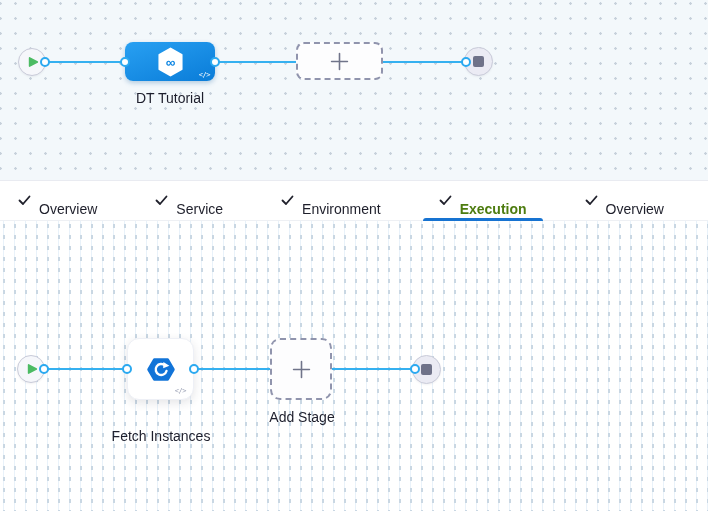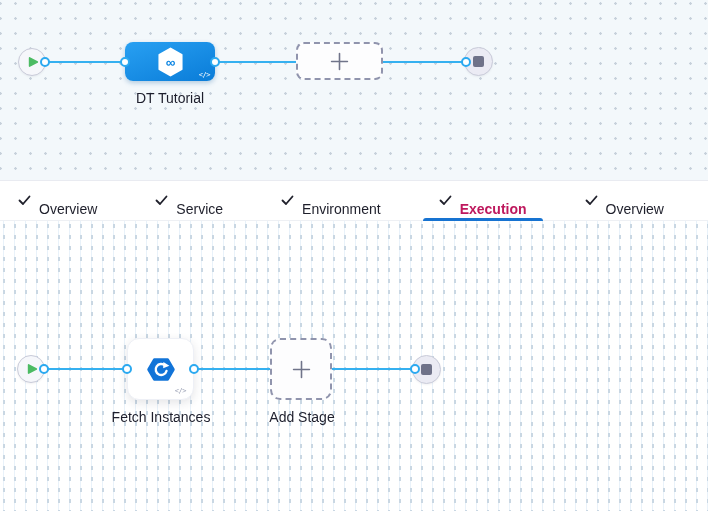--- a/index.html
+++ b/index.html
@@ -31,21 +31,21 @@
     position:absolute; left:0; top:180px; width:708px; height:41px;
     box-sizing:border-box; background:#fff;
     border-top:1px solid #e9ebf1; border-bottom:1px solid #eef0f4;
     display:flex; align-items:stretch; padding-left:2px;
   }
   .tab {
     position:relative; display:flex; align-items:center; gap:8px;
     padding:0 16px; margin-right:26px; cursor:pointer; white-space:nowrap;
   }
   .tab .tab-label { font-size:14px; color:#1e1f2b;margin-top:16px; }
-  .tab.active .tab-label { font-weight:bold; color:#be185d; }
+  .tab.active .tab-label { font-weight:bold; color:#4d7c0f; }
   .tab.active::after {
     content:""; position:absolute; left:0; right:0; bottom:-1px; height:3px;
     background:#1773d1; border-radius:3px 3px 0 0;
   }
 
   
   .line { position:absolute; height:2px; background:#35b0f0; }
   .port {
     position:absolute; width:6px; height:6px; border-radius:50%;
     background:#fff; border:2px solid #2ba9f0; z-index:6;
@@ -82,21 +82,21 @@
     display:flex; align-items:center; justify-content:center; z-index:4; cursor:pointer;
   }
   .add-stage { left:296px; top:42px; width:87px; height:38px; border-radius:8px; }
   .add-step  { left:270px; top:338px; width:62px; height:62px; border-radius:10px; }
 
   .node-label {
     position:absolute; font-size:14px; color:#1d1e2c; text-align:center; z-index:5;
   }
   .lbl-stage      { left:125px; top:90px;  width:90px; }
   .lbl-add-stage  { left:289px; top:90px;  width:100px; }
-  .lbl-step       { left:94px;  top:409px; width:134px; }
+  .lbl-step       { left:94px;  top:428px; width:134px; }
   .lbl-add-step   { left:262px; top:409px; width:80px; }
 
   svg { display:block; }
 </style>
 </head>
 <body>
 
 <div class="screen">
 
   <div class="canvas-top">

